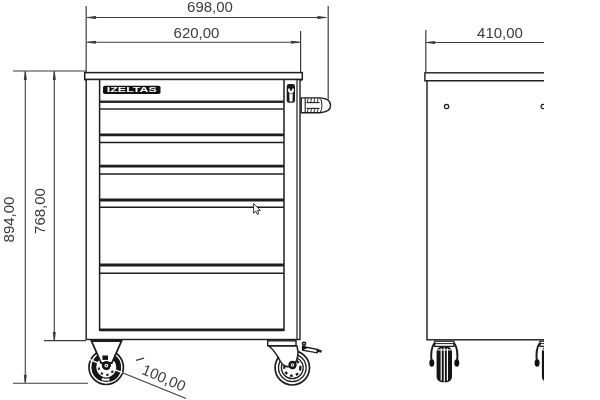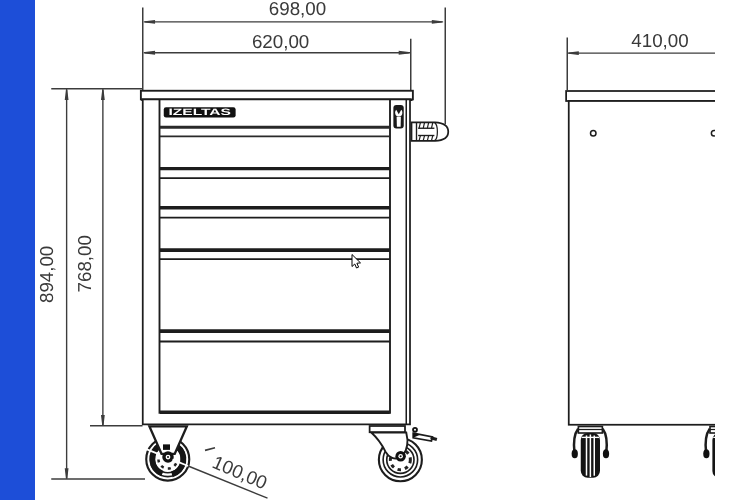--- a/index.html
+++ b/index.html
@@ -1,16 +1,16 @@
 <!DOCTYPE html>
 <html><head>
 <meta charset="utf-8">
 <style>
   html,body{margin:0;padding:0;background:#ffffff;}
-  .wrap{width:544px;height:400px;position:relative;overflow:hidden;background:#1d4ed8;padding-left:28px;}
+  .wrap{width:544px;height:400px;position:relative;overflow:hidden;background:#f97316;}
   text{font-family:"Liberation Sans",sans-serif;fill:#3a3a3a;}
 </style>
 </head>
 <body>
 <div class="wrap">
 <svg width="600" height="400" viewBox="0 0 600 400" xmlns="http://www.w3.org/2000/svg">
 <rect x="0" y="0" width="600" height="400" fill="#ffffff"></rect>
 
 <text x="210" y="12" font-size="15" text-anchor="middle">698,00</text>
 

